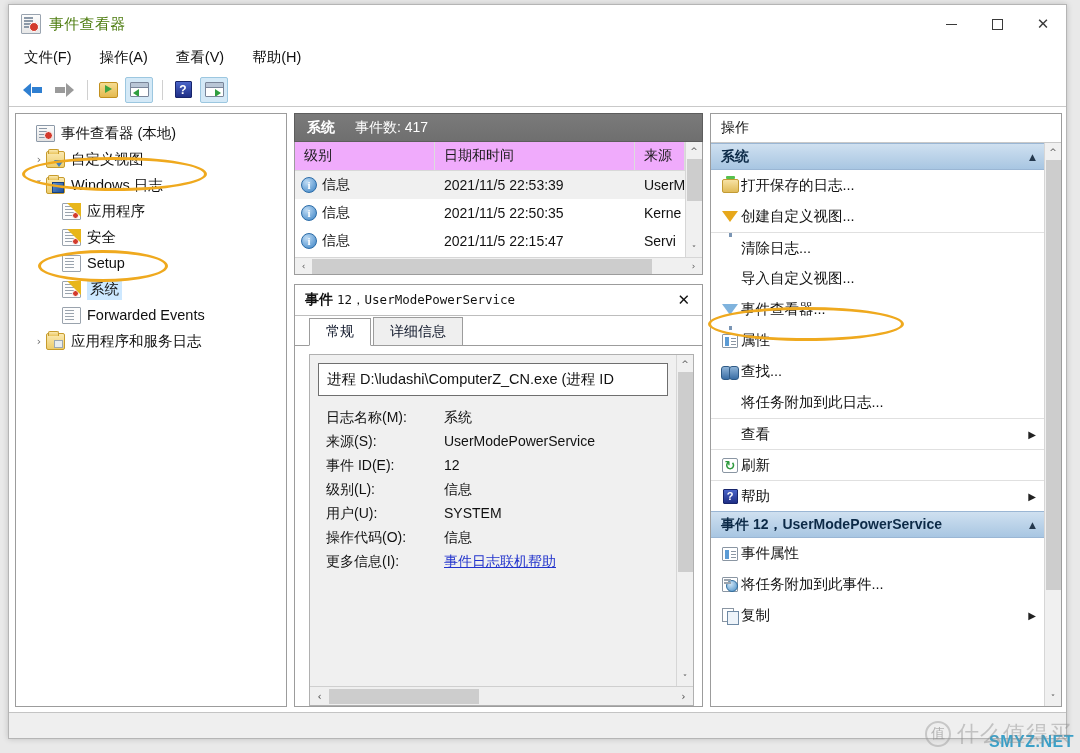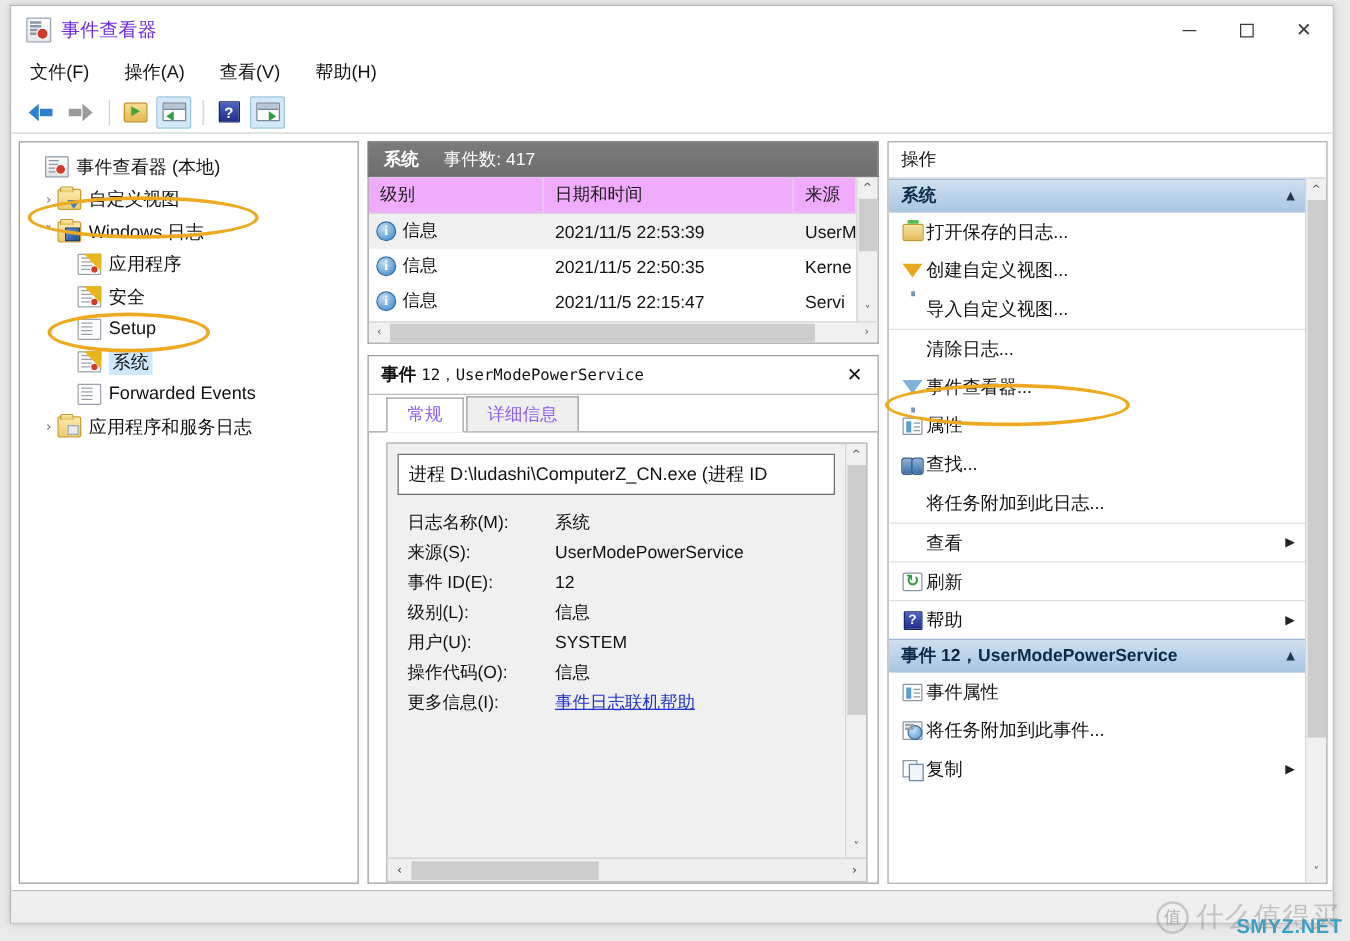--- a/index.html
+++ b/index.html
@@ -52,21 +52,21 @@
   }
   .title-icon::after {
     content: "";
     position: absolute; right: 1px; bottom: 1px;
     width: 8px; height: 8px;
     background: #d33a2c;
     border-radius: 50%;
     border: 1px solid #fff;
   }
   .title-text {
-    font-size: 15px; color: #6d28d9;
+    font-size: 15px; color: #4d7c0f;
     letter-spacing: 0.3px;
   }
   .win-buttons {
     position: absolute; right: 0; top: 0;
     height: 38px; display: flex;
   }
   .win-btn {
     width: 46px; height: 38px;
     display: flex; align-items: center; justify-content: center;
     color: #444; font-size: 14px;
@@ -387,21 +387,21 @@
   .tabs {
     height: 30px; flex: none;
     display: flex; align-items: flex-end;
     padding-left: 14px;
     border-bottom: 1px solid #9c9c9c;
     background: #fff;
   }
   .tab {
     height: 28px; padding: 0 16px;
     display: flex; align-items: center;
-    font-size: 14px; color: #8b5cf6;
+    font-size: 14px; color: #0f172a;
     border: 1px solid #9c9c9c;
     border-bottom: none;
     background: #efefef;
     margin-right: 2px;
     cursor: default;
   }
   .tab.active { background: #fff; position: relative; top: 1px; border-bottom: 1px solid #fff; }
   .detail-inner {
     flex: 1; min-height: 0;
     margin: 8px 8px 0 14px;
@@ -794,27 +794,27 @@
                   <span class="ai-openlog"></span>
                 </span>
               <span class="alabel">打开保存的日志...</span>
             </div>
             <div class="act-item">
               <span class="ai">
                   <span class="ai-funnel"></span>
                 </span>
               <span class="alabel">创建自定义视图...</span>
             </div>
+            <div class="act-item sep-top">
+              <span class="ai"></span>
+              <span class="alabel">清除日志...</span>
+            </div>
             <div class="act-item">
               <span class="ai"></span>
               <span class="alabel">导入自定义视图...</span>
-            </div>
-            <div class="act-item sep-top">
-              <span class="ai"></span>
-              <span class="alabel">清除日志...</span>
             </div>
             <div class="act-item">
               <span class="ai">
                   <span class="ai-funnel" style="border-top-color:#7fb3dd;"></span>
                 </span>
               <span class="alabel">事件查看器...</span>
             </div>
             <div class="act-item">
               <span class="ai">
                   <span class="ai-props"></span>

